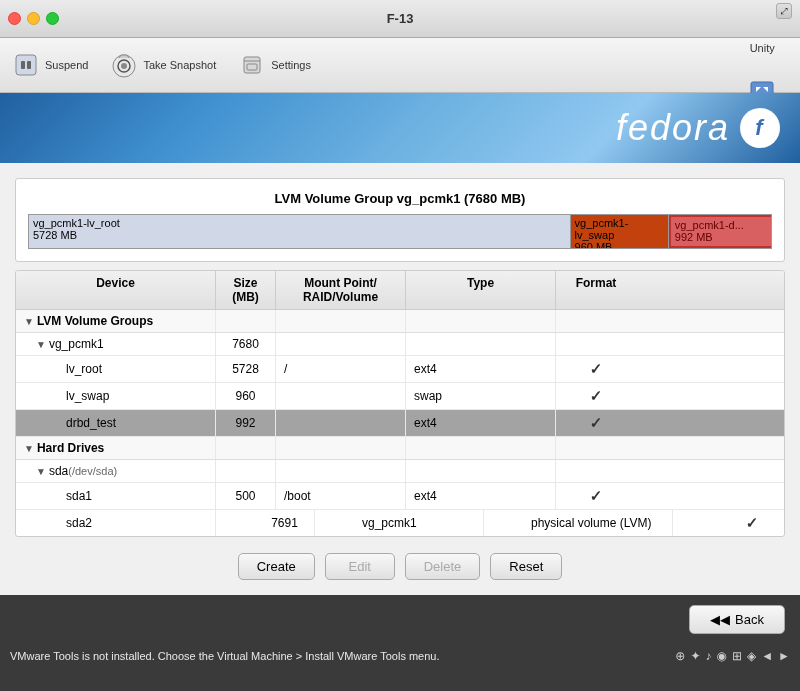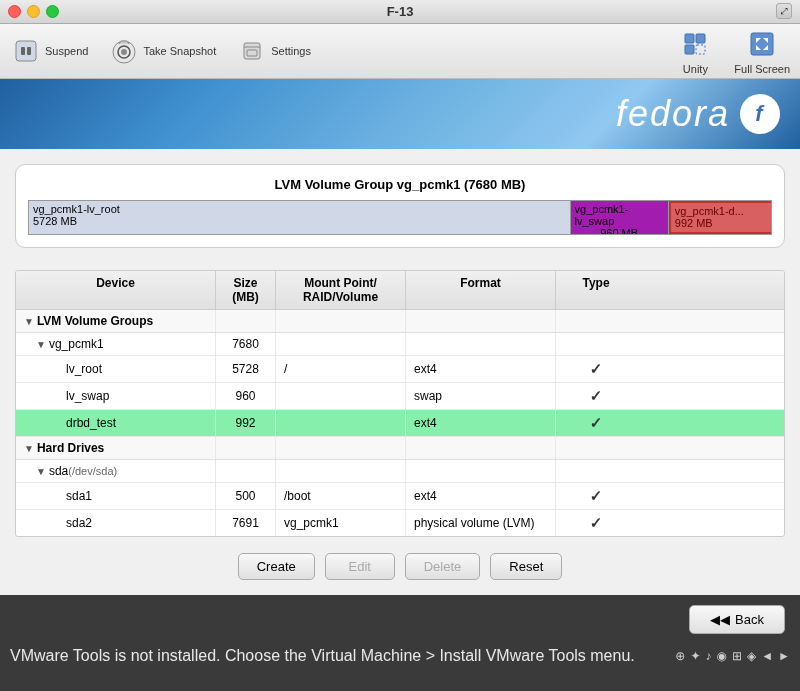--- a/index.html
+++ b/index.html
@@ -9,21 +9,21 @@
       background: #3a3a3a;
       font-family: -apple-system, "Lucida Grande", sans-serif;
       font-size: 13px;
       overflow: hidden;
       position: relative;
     }
 
     
     .titlebar {
       background: linear-gradient(to bottom, #ebebeb, #d4d4d4);
-      height: 24px;
+      height: 38px;
       display: flex;
       align-items: center;
       justify-content: center;
       border-bottom: 1px solid #aaa;
       position: relative;
     }
     .titlebar-title {
       font-size: 13px;
       font-weight: bold;
       color: #333;
@@ -78,20 +78,21 @@
       font-size: 20px;
     }
     .toolbar-btn-label {
       font-size: 11px;
       color: #333;
     }
     .toolbar-right {
       margin-left: auto;
       display: flex;
       gap: 23px;
+      flex-direction: column;
     }
     .toolbar-right-btn {
       display: flex;
       flex-direction: column;
       align-items: center;
       gap: 3px;
       cursor: pointer;
     }
     .toolbar-right-icon {
       width: 32px;
@@ -143,23 +144,23 @@
     
     .main-content {
       background: #f0f0f0;
       padding: 15px;
     }
 
     
     .volume-diagram {
       background: white;
       border: 1px solid #ccc;
-      border-radius: 10px;
+      border-radius: 3px;
       padding: 12px;
-      margin-bottom: 22px;
+      margin-bottom: 8px;
     }
     .volume-diagram-title {
       text-align: center;
       font-weight: bold;
       margin-bottom: 8px;
       font-size: 13px;
     }
     .volume-bar-container {
       display: flex;
       height: 35px;
@@ -170,21 +171,21 @@
       flex-direction: column;
       align-items: flex-start;
       justify-content: flex-start;
       padding: 2px 4px;
       overflow: hidden;
       border-right: 1px solid #999;
       font-size: 11px;
     }
     .vol-segment:last-child { border-right: none; }
     .vol-lv-root { background: #d0d8e8; flex: 5728; }
-    .vol-lv-swap { background: #a21caf; flex: 960; align-items: center; }
+    .vol-lv-swap { background: #c2410c; flex: 960; }
     .vol-drbd { background: #d86060; flex: 992; border: 2px solid #c03030; }
 
     
     .partition-table {
       background: white;
       border: 1px solid #ccc;
       border-radius: 3px;
       overflow: hidden;
     }
     .pt-header {
@@ -199,27 +200,27 @@
       font-size: 12px;
       border-right: 1px solid #ccc;
       text-align: center;
     }
     .pt-header-cell:last-child { border-right: none; }
     .pt-row {
       display: grid;
       grid-template-columns: 200px 60px 130px 150px 80px;
       border-bottom: 1px solid #e8e8e8;
     }
-    .pt-row:last-child { border-bottom: none; }
+    .pt-row:last-child { border-bottom: none; gap: 39px; }
     .pt-row.section-header {
       background: #f8f8f8;
       border-bottom: 1px solid #ddd;
     }
     .pt-row.highlighted {
-      background: #86efac;
+      background: #a3a3a3;
     }
     .pt-cell {
       padding: 4px 8px;
       font-size: 12px;
       border-right: 1px solid #e8e8e8;
       display: flex;
       align-items: center;
     }
     .pt-cell:last-child { border-right: none; }
     .pt-cell.center { justify-content: center; }
@@ -275,21 +276,21 @@
     .statusbar {
       background: #3a3a3a;
       height: 24px;
       display: flex;
       align-items: center;
       padding: 0 10px;
       gap: 10px;
     }
     .statusbar-text {
       color: #e8e8e8;
-      font-size: 16px;
+      font-size: 11px;
       flex: 1;
     }
     .statusbar-icons {
       display: flex;
       gap: 5px;
       align-items: center;
     }
     .status-icon {
       color: #ccc;
       font-size: 12px;
@@ -394,22 +395,22 @@
         <span style="font-size:11px;color:#600;">992 MB</span>
       </div>
     </div>
   </div>
 
   <div class="partition-table">
     <div class="pt-header">
       <div class="pt-header-cell">Device</div>
       <div class="pt-header-cell">Size<br>(MB)</div>
       <div class="pt-header-cell">Mount Point/<br>RAID/Volume</div>
+      <div class="pt-header-cell">Type</div>
       <div class="pt-header-cell">Format</div>
-      <div class="pt-header-cell">Type</div>
     </div>
 
     <div class="pt-row section-header">
       <div class="pt-cell">
         <span class="triangle">▼</span>
         <span class="section-label">LVM Volume Groups</span>
       </div>
       <div class="pt-cell"></div>
       <div class="pt-cell"></div>
       <div class="pt-cell"></div>

